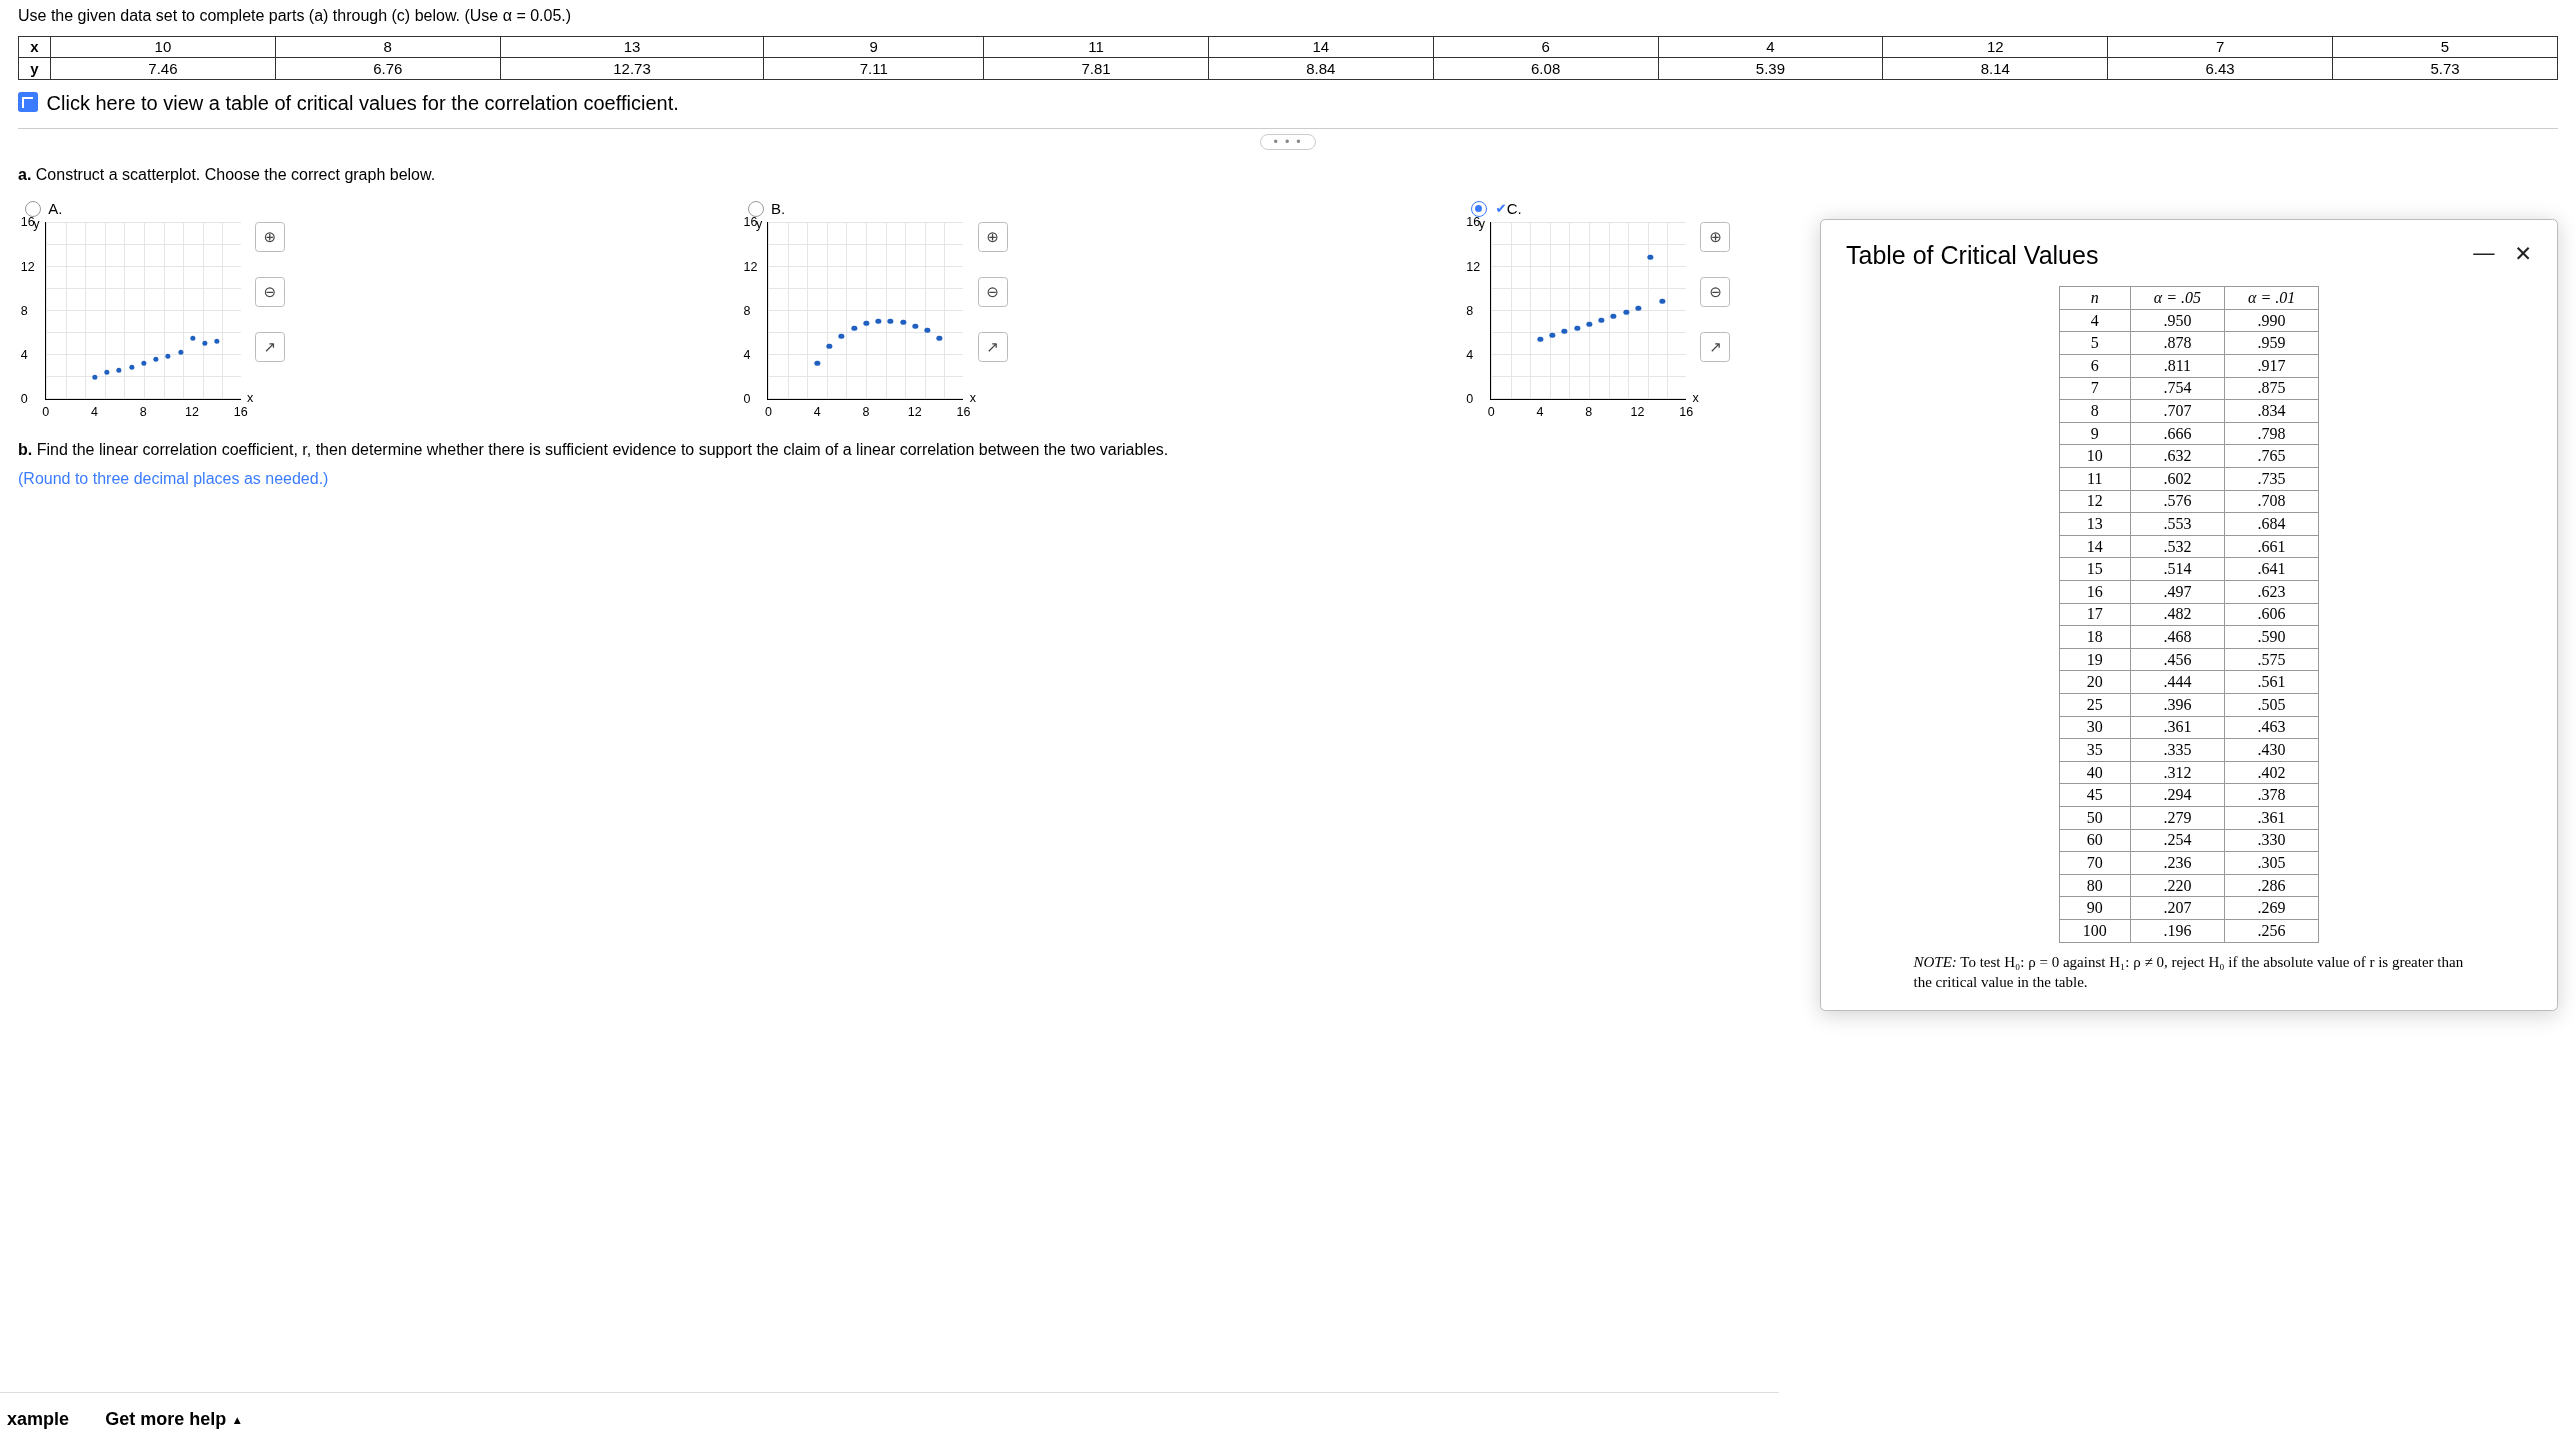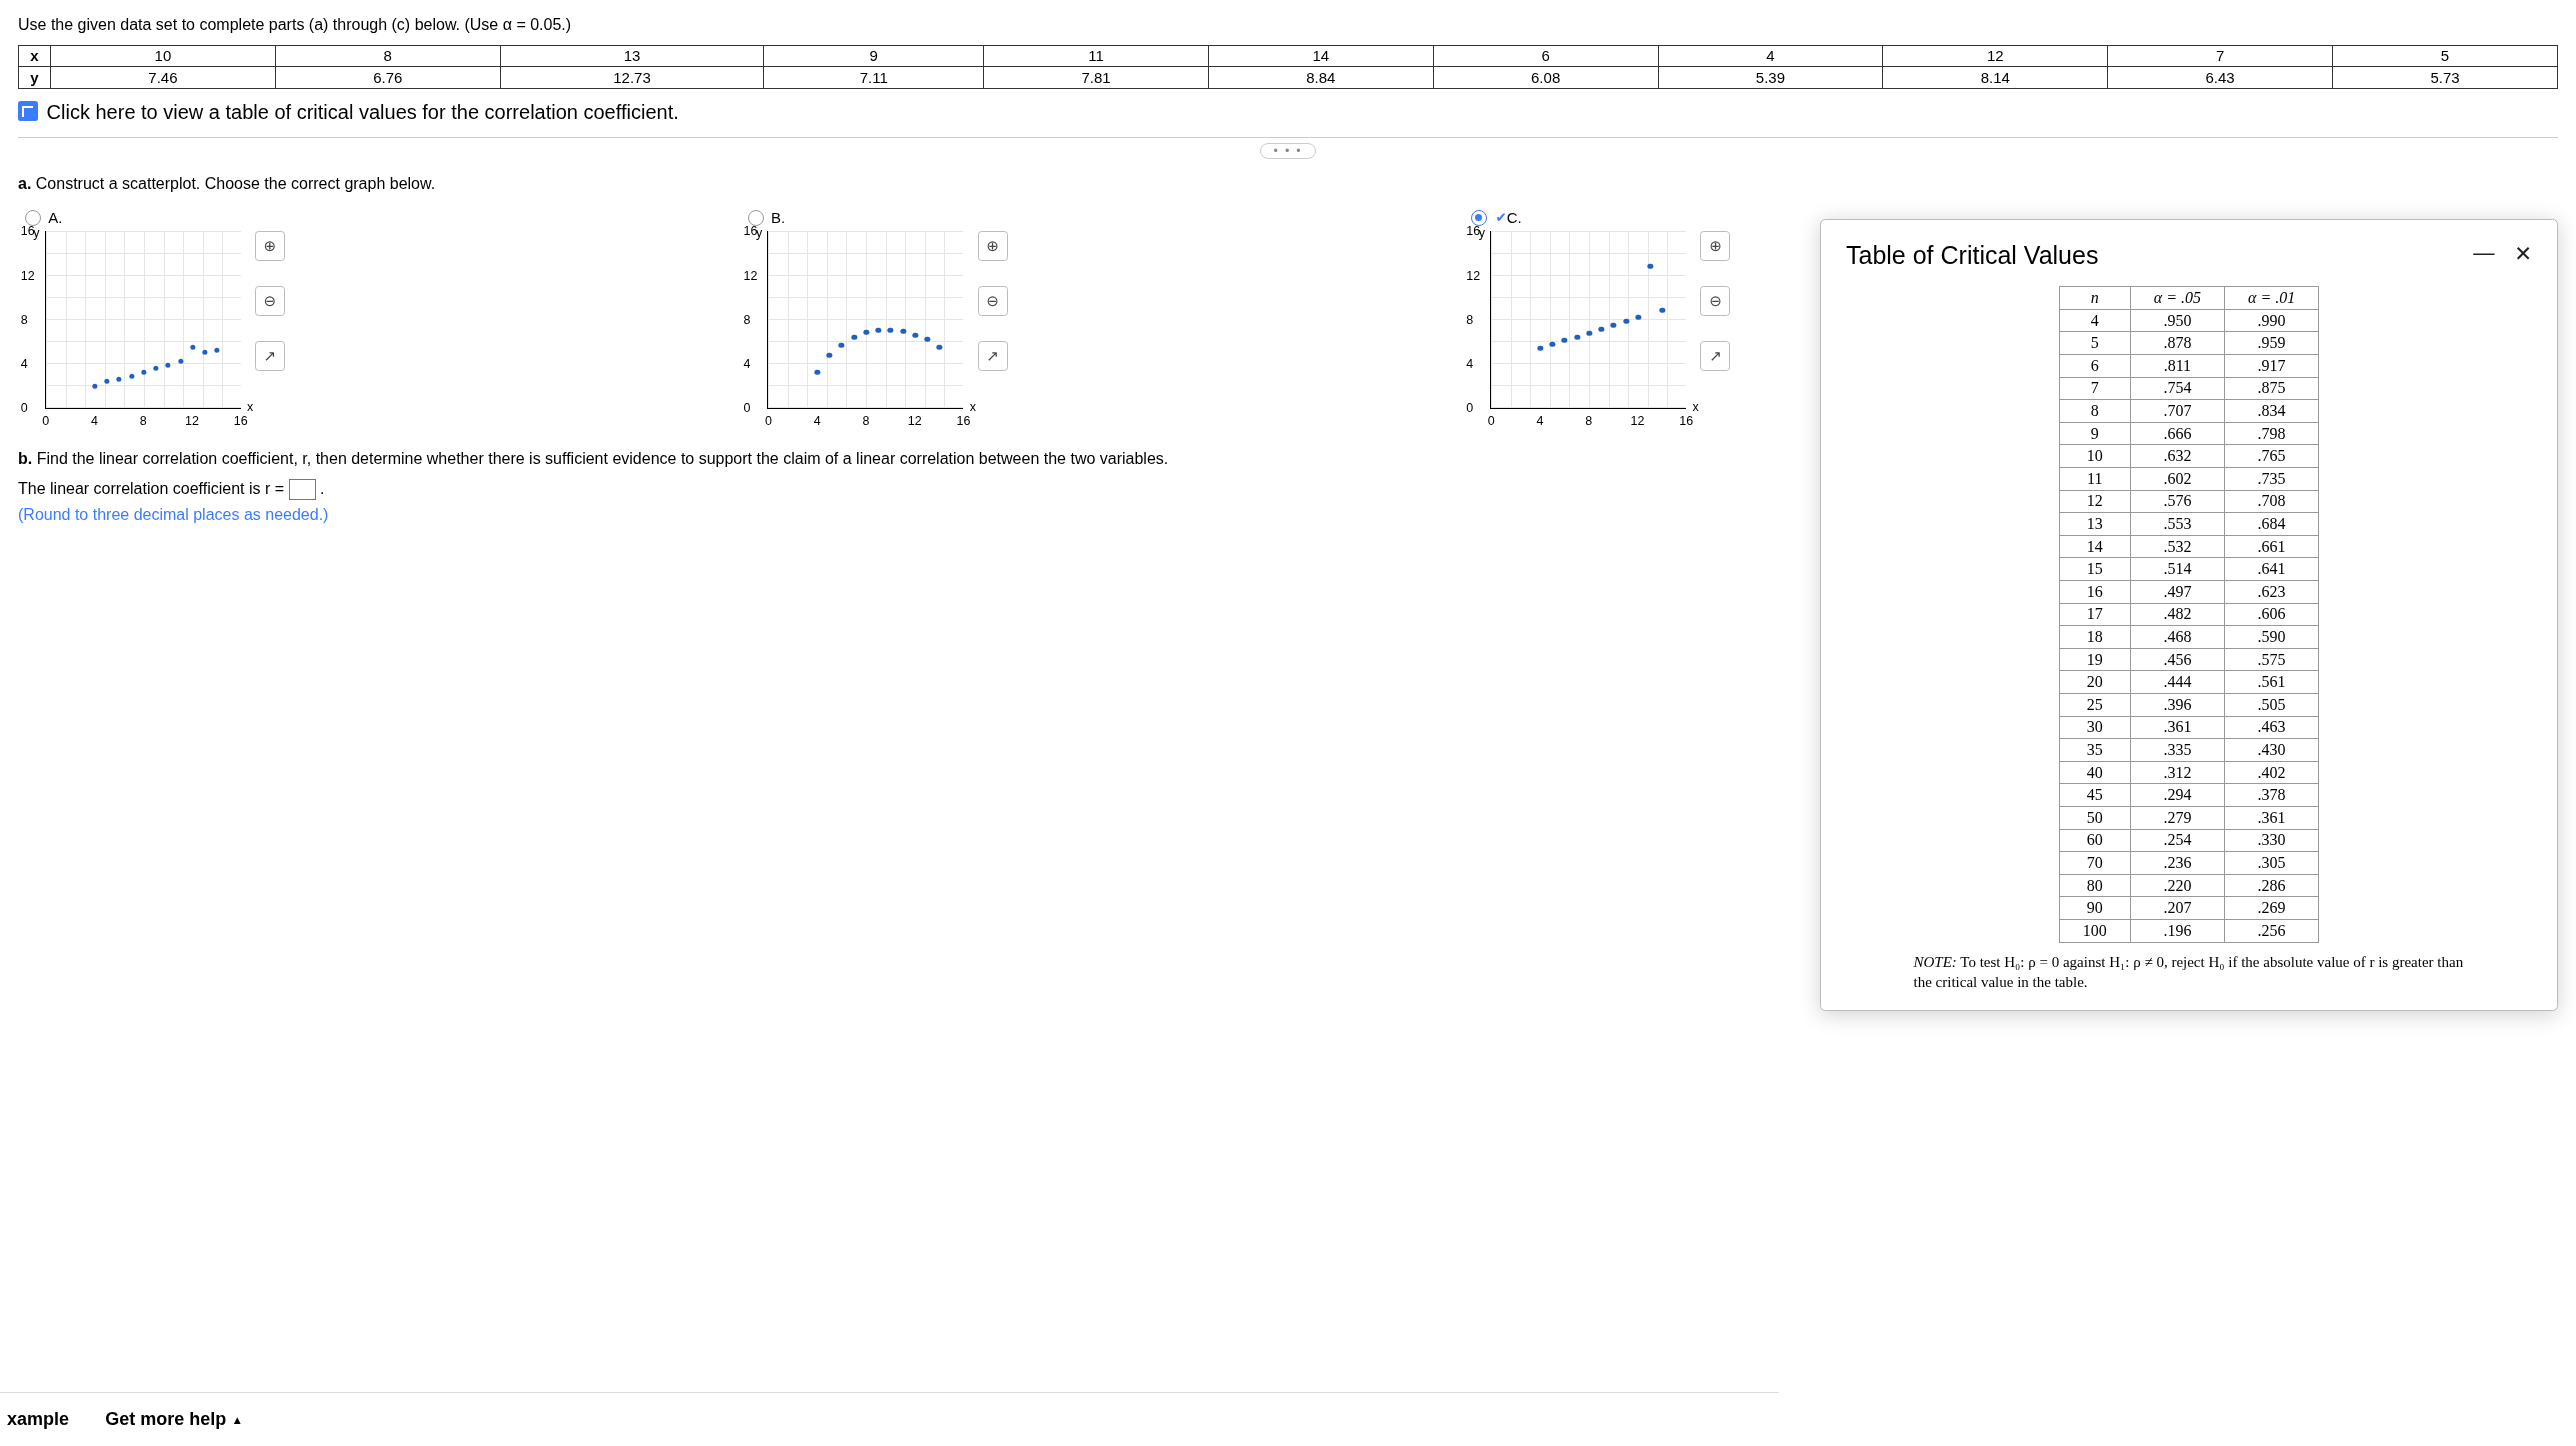--- a/index.html
+++ b/index.html
@@ -6,21 +6,21 @@
   body {
     font-family: Arial, Helvetica, sans-serif;
     font-size: 12.5px;
     color: #000;
     background: #fff;
     width: 2576px;
     height: 1446px;
     position: relative;
   }
   .top {
-    padding: 16px 18px 0 18px;
+    padding: 7px 18px 0 18px;
   }
   .prompt { margin-bottom: 10.7px; font-size: 16px; }
   .data-table {
     border-collapse: collapse;
     width: 100%;
     margin-bottom: 12.5px;
     font-size: 15px;
   }
   .data-table td {
     border: 0.9px solid #333;
@@ -343,25 +343,20 @@
         <div class="gbtn">↗</div>
       </div>
     </div>
       </div>
     </div>
 
   <div class="part-b">
     <b>b.</b>
     <span>Find the linear correlation coefficient, r, then determine whether there is sufficient evidence to support the claim of a linear correlation between the two variables.</span>
   </div>
-  <div class="answer-line">
-    <span>The linear correlation coefficient is r =</span>
-    <span class="answer-input"></span>
-    <span>.</span>
-  </div>
   <div class="hint">(Round to three decimal places as needed.)</div>
 </div>
 
 <div class="panel">
   <div class="panel-header">
     <div class="panel-title">Table of Critical Values</div>
     <div class="panel-ctrls">
       <span>—</span>
       <span>✕</span>
     </div>

